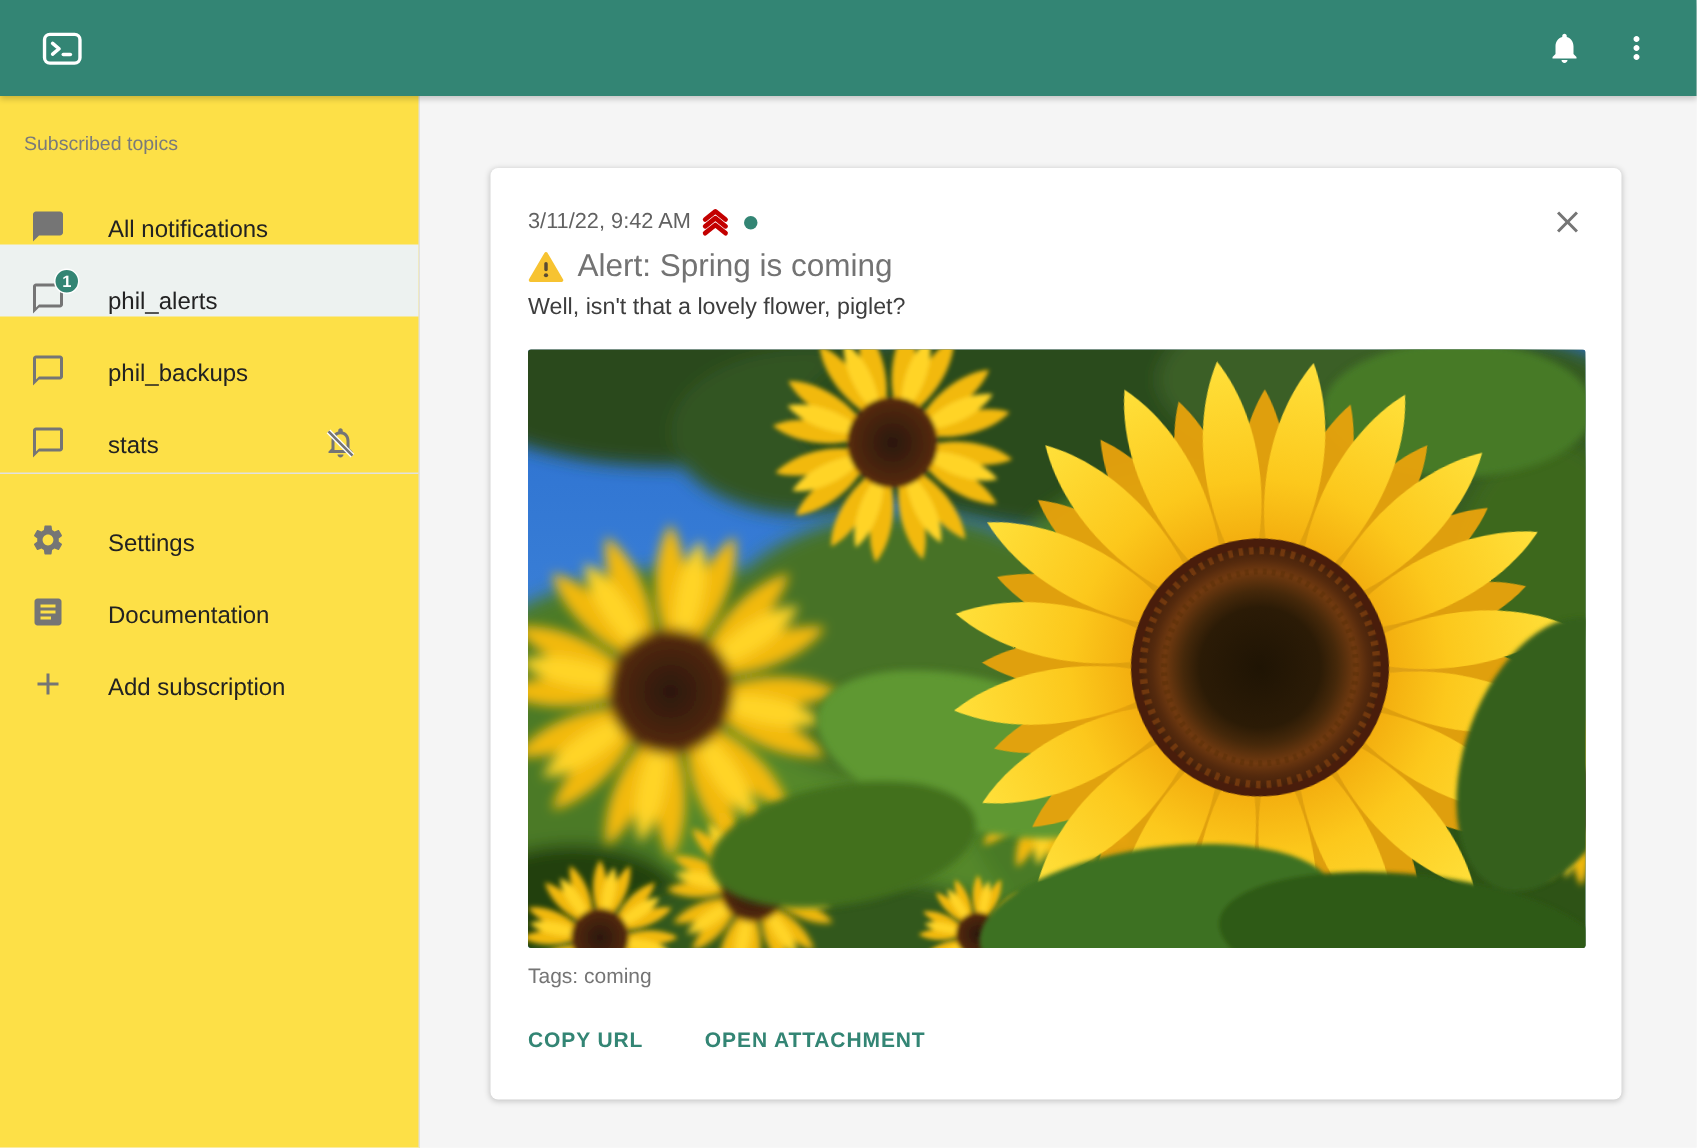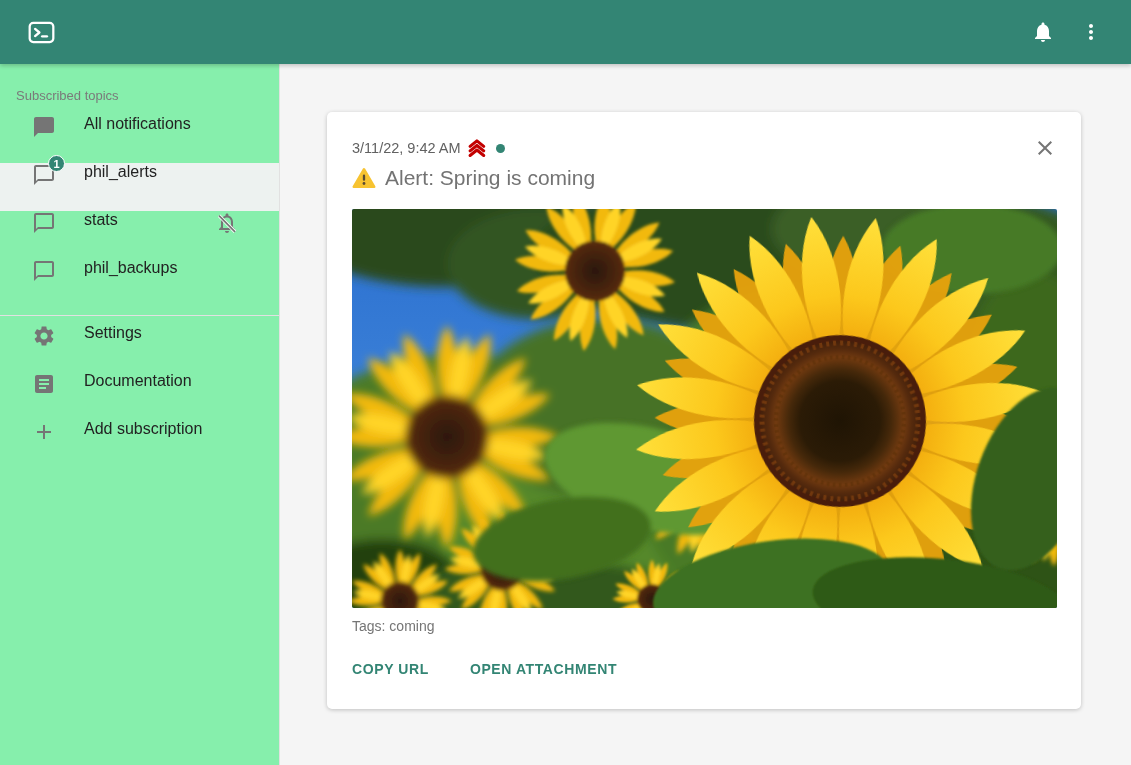--- a/index.html
+++ b/index.html
@@ -11,23 +11,23 @@
     background:#338574; display:flex; align-items:center; padding:0 16px;
     box-shadow:0 2px 4px rgba(0,0,0,.2); z-index:30; }
   .app-bar .logo { width:27px; height:27px; margin:0 12px 0 12px; display:flex; }
   .app-bar .title { color:#fff; font-size:20px; font-weight:700; letter-spacing:.2px; margin-left:8px; }
   .app-bar .spacer { flex:1; }
   .icon-btn { width:48px; height:48px; border:none; background:transparent; border-radius:50%;
     display:flex; align-items:center; justify-content:center; cursor:pointer; }
 
   
   .sidebar { position:absolute; top:64px; left:0; width:280px; height:701px;
-    background:#86efac; border-right:1px solid #e1e1e1; }
+    background:#fde047; border-right:1px solid #e1e1e1; }
   .section-label { padding:24px 16px 12px 16px; color:#7a7a7a; font-size:13px; }
-  .nav-item { height:48px; display:flex; align-items:flex-start; padding:0 16px 0 32px;
+  .nav-item { height:48px; display:flex; align-items:flex-end; padding:0 16px 0 20px;
     cursor:pointer; position:relative; }
   .nav-item.selected { background:#edf2f0; }
   .nav-item .nicon { width:24px; height:24px; position:relative; flex:none; }
   .nav-item .nicon svg { width:24px; height:24px; }
   .nav-item .nlabel { margin-left:28px; font-size:16px; color:#222; }
   .badge { position:absolute; top:-8px; right:-9px; min-width:17px; height:17px;
     background:#338574; color:#fff; font-size:11px; font-weight:700; border-radius:50%;
     display:flex; align-items:center; justify-content:center; border:1px solid #fff; }
   .nav-item .trailing { margin-left:auto; width:24px; height:24px; margin-right:24px; }
   .divider { border-top:1px solid #e1e1e1; margin:8px 0; }
@@ -99,37 +99,37 @@
     </span>
     <span class="nlabel">phil_alerts</span>
   </div>
 
   <div class="nav-item">
     <span class="nicon">
       <svg viewBox="0 0 24 24">
           <path fill="#757575" d="M20 2H4c-1.1 0-2 .9-2 2v18l4-4h14c1.1 0 2-.9 2-2V4c0-1.1-.9-2-2-2zm0 14H6l-2 2V4h16v12z"></path>
         </svg>
     </span>
+    <span class="nlabel">phil_backups</span>
+  </div>
+
+  <div class="nav-item">
+    <span class="nicon">
+      <svg viewBox="0 0 24 24">
+          <path fill="#757575" d="M20 2H4c-1.1 0-2 .9-2 2v18l4-4h14c1.1 0 2-.9 2-2V4c0-1.1-.9-2-2-2zm0 14H6l-2 2V4h16v12z"></path>
+        </svg>
+    </span>
     <span class="nlabel">stats</span>
     <span class="trailing">
       <svg viewBox="0 0 24 24">
           <path fill="#757575" d="M12 22c1.1 0 2-.9 2-2h-4c0 1.1.89 2 2 2zm6-6v-5c0-3.07-1.64-5.64-4.5-6.32V4c0-.83-.67-1.5-1.5-1.5s-1.5.67-1.5 1.5v.68C7.63 5.36 6 7.92 6 11v5l-2 2v1h16v-1l-2-2zm-2 1H8v-6c0-2.48 1.51-4.5 4-4.5s4 2.02 4 4.5v6z"></path>
           <path d="M4 4.6l16 16.2" stroke="#fff" stroke-width="3.4"></path>
           <path d="M4 4.6l16 16.2" stroke="#757575" stroke-width="1.7"></path>
         </svg>
     </span>
-  </div>
-
-  <div class="nav-item">
-    <span class="nicon">
-      <svg viewBox="0 0 24 24">
-          <path fill="#757575" d="M20 2H4c-1.1 0-2 .9-2 2v18l4-4h14c1.1 0 2-.9 2-2V4c0-1.1-.9-2-2-2zm0 14H6l-2 2V4h16v12z"></path>
-        </svg>
-    </span>
-    <span class="nlabel">phil_backups</span>
   </div>
 
   <div class="divider"></div>
 
   <div class="nav-item">
     <span class="nicon">
       <svg viewBox="0 0 24 24">
           <path fill="#757575" d="M19.14 12.94c.04-.3.06-.61.06-.94 0-.32-.02-.64-.07-.94l2.03-1.58c.18-.14.23-.41.12-.61l-1.92-3.32c-.12-.22-.37-.29-.59-.22l-2.39.96c-.5-.38-1.03-.7-1.62-.94l-.36-2.54c-.04-.24-.24-.41-.48-.41h-3.84c-.24 0-.43.17-.47.41l-.36 2.54c-.59.24-1.13.57-1.62.94l-2.39-.96c-.22-.08-.47 0-.59.22L2.74 8.87c-.12.21-.08.47.12.61l2.03 1.58c-.05.3-.09.63-.09.94s.02.64.07.94l-2.03 1.58c-.18.14-.23.41-.12.61l1.92 3.32c.12.22.37.29.59.22l2.39-.96c.5.38 1.03.7 1.62.94l.36 2.54c.05.24.24.41.48.41h3.84c.24 0 .44-.17.47-.41l.36-2.54c.59-.24 1.13-.56 1.62-.94l2.39.96c.22.08.47 0 .59-.22l1.92-3.32c.12-.22.07-.47-.12-.61l-2.01-1.58zM12 15.6c-1.98 0-3.6-1.62-3.6-3.6s1.62-3.6 3.6-3.6 3.6 1.62 3.6 3.6-1.62 3.6-3.6 3.6z"></path>
         </svg>
     </span>
@@ -182,20 +182,21 @@
       <span class="wicon">
         <svg viewBox="0 0 24 24">
             <path d="M12 3.2 L22.3 20.8 H1.7 Z" fill="#f7c331" stroke="#f7c331" stroke-width="2.4" stroke-linejoin="round"></path>
             <rect x="10.85" y="8.6" width="2.3" height="6.2" rx="1.15" fill="#594a33"></rect>
             <circle cx="12" cy="17.5" r="1.4" fill="#594a33"></circle>
           </svg>
       </span>
       <span>Alert: Spring is coming</span>
     </h2>
 
+    <div class="card-body">Well, isn't that a lovely flower, piglet?</div>
 
     <svg class="attachment" viewBox="0 0 705 399" preserveAspectRatio="none">
       <defs>
         <linearGradient id="sky" x1="0" y1="0" x2="0" y2="1">
           <stop offset="0" stop-color="#2a6fd0"></stop>
             <stop offset="1" stop-color="#4e93de"></stop>
         </linearGradient>
         <linearGradient id="petB" x1="0" y1="-60" x2="0" y2="-205" gradientUnits="userSpaceOnUse">
           <stop offset="0" stop-color="#ee9f07"></stop>
             <stop offset=".45" stop-color="#fcc81c"></stop>

